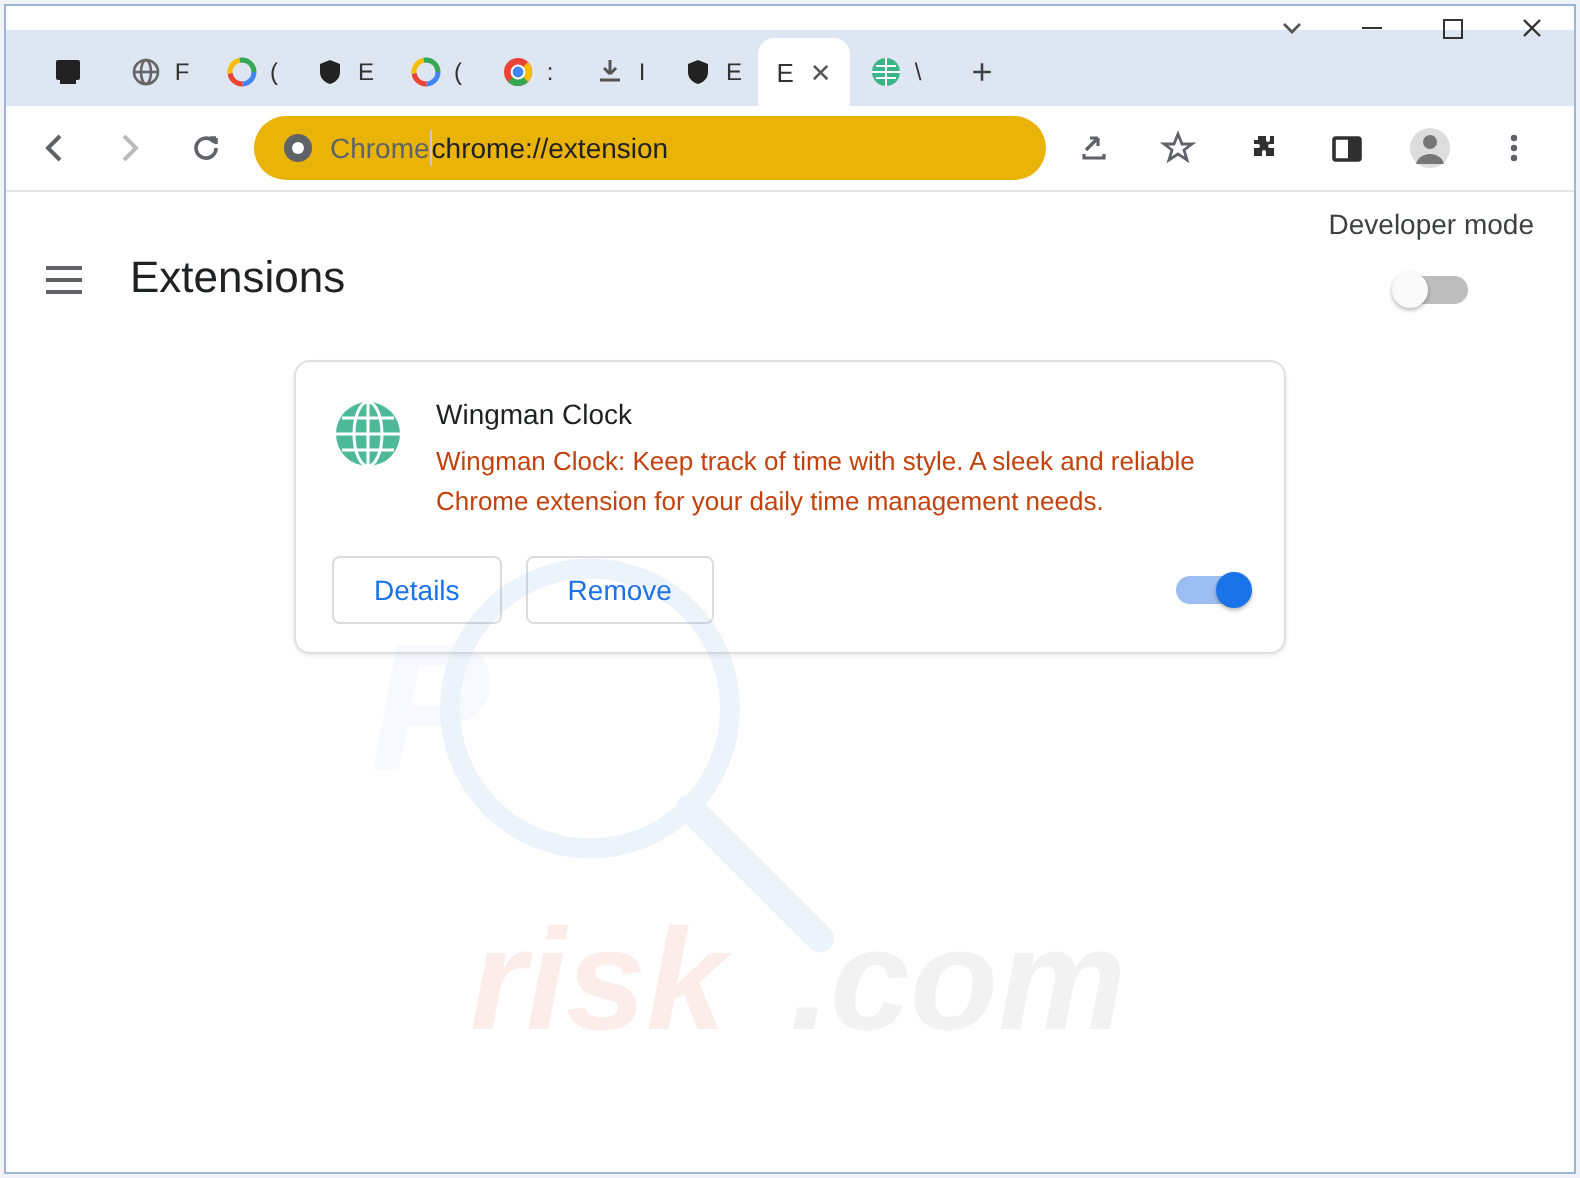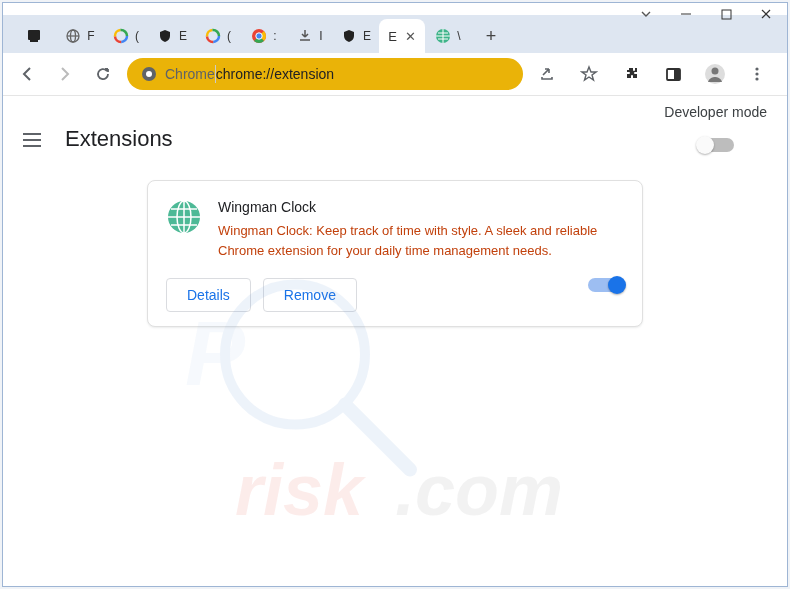--- a/index.html
+++ b/index.html
@@ -204,20 +204,21 @@
 .ext-icon {
   width: 36px;
   height: 36px;
   flex-shrink: 0;
 }
 .ext-info { flex: 1; }
 .ext-name { font-size: 14px; color: #202124; margin-bottom: 6px; }
 .ext-desc { font-size: 13px; color: #c2410c; line-height: 1.5; }
 .card-bottom {
   display: flex;
+  align-items: center;
   gap: 12px;
   margin-top: 18px;
 }
 .card-btn {
   height: 34px;
   padding: 0 20px;
   border: 1px solid #dadce0;
   border-radius: 4px;
   background: #fff;
   color: #1a73e8;

